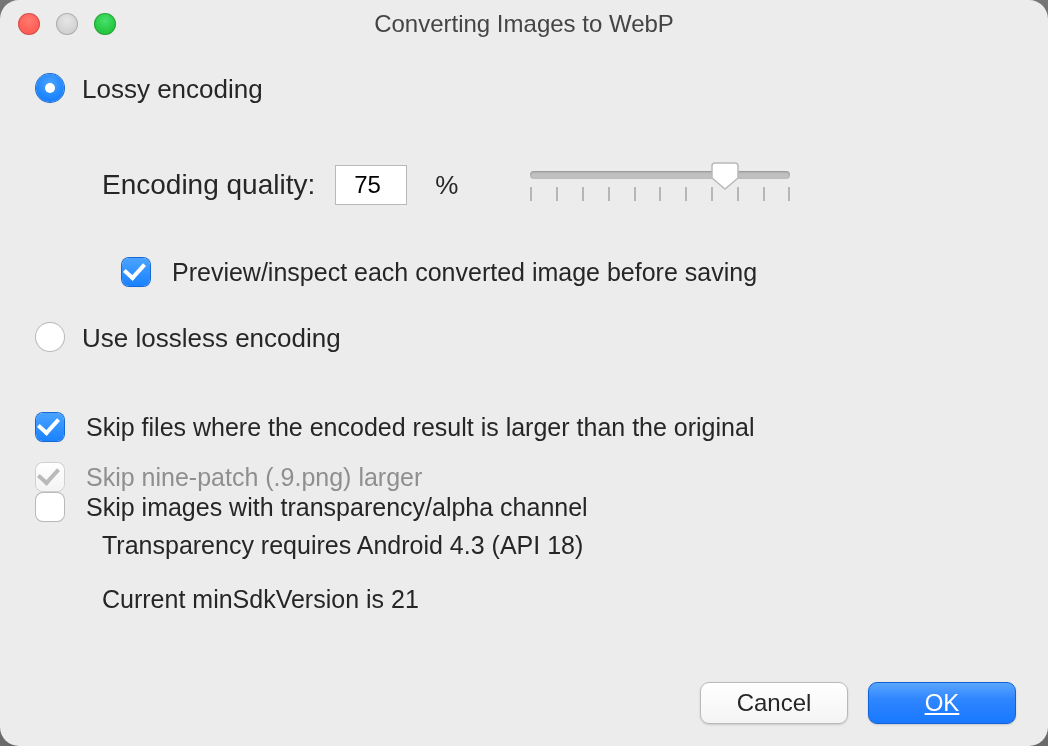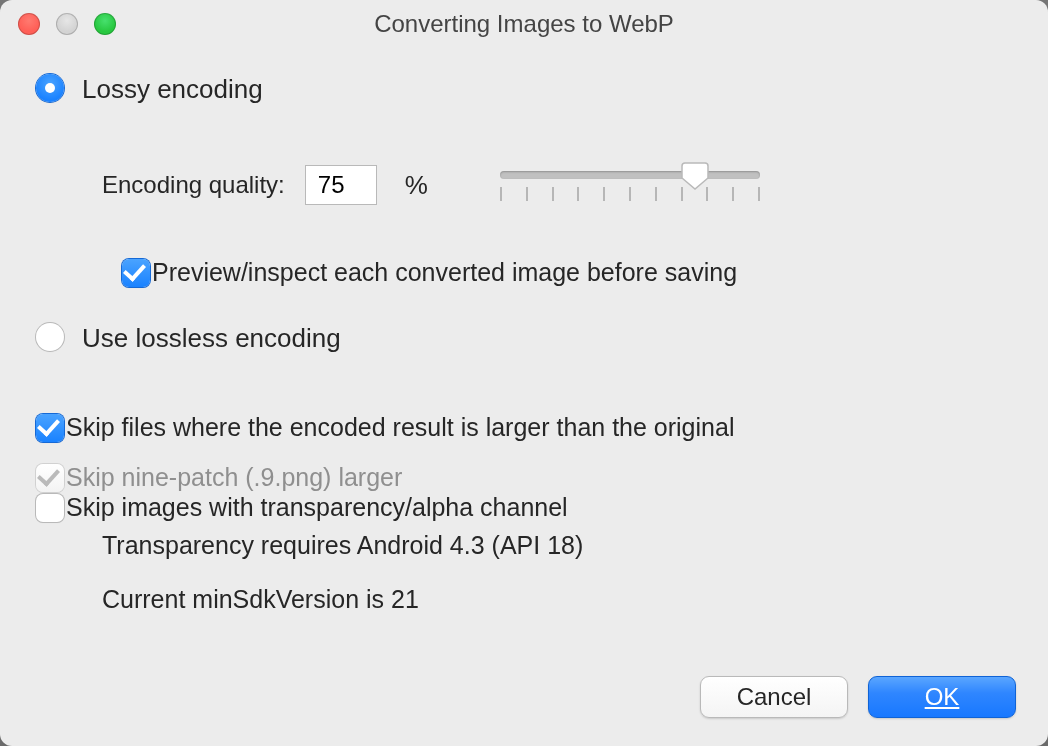--- a/index.html
+++ b/index.html
@@ -18,21 +18,21 @@
   }
   * { box-sizing: border-box; }
   html, body {
     margin: 0; padding: 0;
     background: #7c7c7c;
   }
   .window {
     width: 1048px;
     height: 746px;
     background: var(--window-bg);
-    border-radius: 12px;
+    border-radius: 19px;
     box-shadow: 0 20px 60px rgba(0,0,0,.35);
     position: relative;
     font-family: -apple-system, "Helvetica Neue", Helvetica, Arial, sans-serif;
     font-size: 25px;
     color: var(--text);
     overflow: hidden;
   }
 
   
   .titlebar {
@@ -84,29 +84,29 @@
     width: 10px; height: 10px; border-radius: 50%;
     background: #fff;
   }
   .radio-label { font-size: 26px; }
 
   
   .quality-row {
     display: flex; align-items: center;
     margin: 52px 0 0 66px;
   }
-  .quality-row .label { margin-right: 20px; font-size: 24px; }
+  .quality-row .label { margin-right: 20px; font-size: 28px; }
   .value-input {
     width: 72px; height: 40px;
     background: #fff;
     border: 1px solid var(--input-border);
     border-radius: 0;
     text-align: left;
     font-size: 24px;
-    padding: 4px 12px;
+    padding: 4px 18px;
     font-family: inherit;
   }
   .pct { margin-left: 28px; font-size: 26px; }
 
   
   .slider {
     position: relative;
     width: 260px; height: 56px;
     margin-left: 72px;
   }
@@ -127,21 +127,21 @@
     position: absolute;
     top: 4px;
     width: 28px; height: 30px;
     transform: translateX(-50%);
     pointer-events: auto;
   }
   .slider-thumb svg { width: 28px; height: 30px; display: block; }
 
   
   .check-row {
-    display: flex; align-items: flex-end; gap: 2px;
+    display: flex; align-items: center; gap: 22px;
   }
   .checkbox {
     width: 28px; height: 28px; border-radius: 7px;
     background: #fff;
     box-shadow: 0 0 0 1px var(--input-border), 0 1px 1px rgba(0,0,0,.1);
     position: relative; flex: 0 0 auto;
   }
   .checkbox.checked {
     background: linear-gradient(180deg, #4aa3ff, #1a82ff);
     box-shadow: 0 0 0 1px #1569d6, 0 1px 1px rgba(0,0,0,.15);
@@ -169,21 +169,21 @@
     margin-left: 66px;
     font-size: 25px;
     line-height: 38px;
     color: var(--text);
     margin-top: 4px;
   }
 
   
   .buttons {
     position: absolute;
-    right: 32px; bottom: 28px;
+    right: 32px; bottom: 22px;
     display: flex; gap: 20px;
   }
   .btn {
     min-width: 148px; height: 42px;
     border-radius: 9px;
     font-size: 24px;
     display: inline-flex; align-items: center; justify-content: center;
     box-shadow: 0 1px 2px rgba(0,0,0,.15);
     cursor: default;
     user-select: none;

